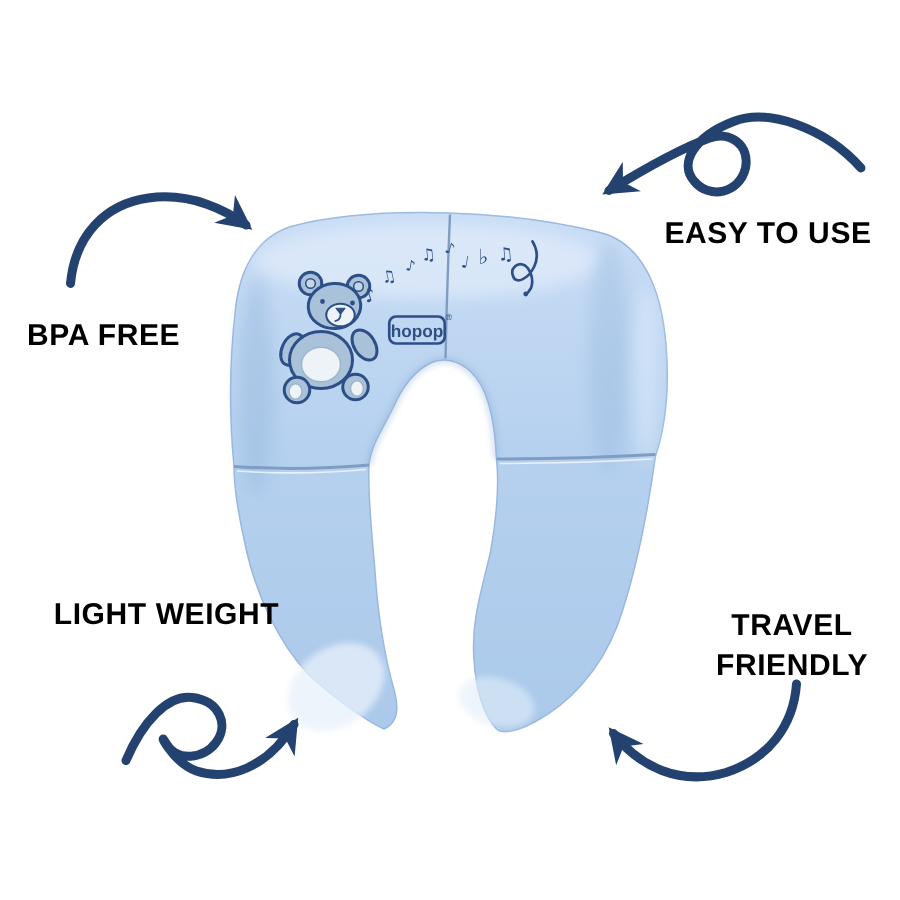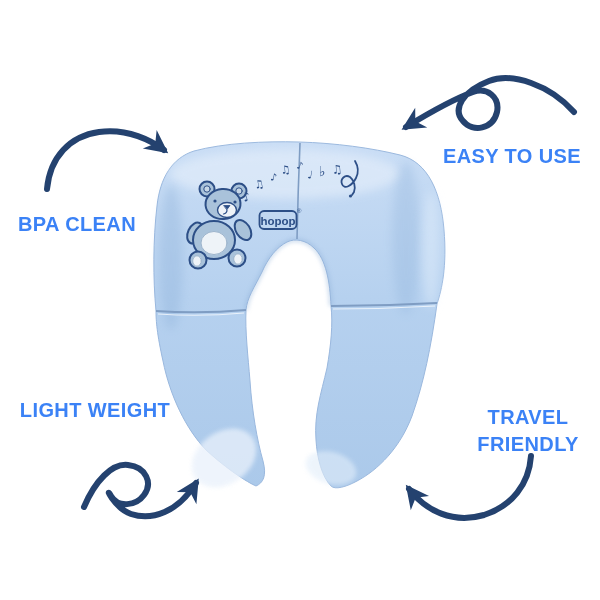--- a/index.html
+++ b/index.html
@@ -1,31 +1,31 @@
 <!DOCTYPE html>
 <html><head>
 <meta charset="utf-8">
 <style>
   html,body{margin:0;padding:0;}
   body{background:#ffffff;font-family:"Liberation Sans",sans-serif;}
   .stage{position:relative;width:600px;height:600px;background:#ffffff;overflow:hidden;}
   .stage svg{position:absolute;left:0;top:0;}
   .feature-label{
     position:absolute;
-    color:#3b82f6;
+    color:#000000;
     font-weight:bold;
     font-size:20px;
     line-height:27px;
     letter-spacing:.4px;
     white-space:nowrap;
   }
   .feature-label .ln{display:block;}
   #label-bpa{left:18px;top:211px;text-align:left;}
   #label-easy{left:423px;top:143px;width:178px;text-align:center;}
-  #label-light{left:4px;top:397px;width:182px;text-align:center;}
+  #label-light{left:20px;top:397px;width:182px;text-align:center;}
   #label-travel{left:452px;top:404px;width:152px;text-align:center;}
 </style>
 </head>
 <body>
 
 <div class="stage">
 
   <svg width="600" height="600" viewBox="0 0 600 600">
     <defs>
       <linearGradient id="seatGrad" x1="0" y1="0" x2="0" y2="1">
@@ -130,21 +130,21 @@
 
     <g fill="none" stroke="#24426f" stroke-width="6" stroke-linecap="round">
       <path marker-end="url(#ah)" d="M 47,189 C 50,157 70,136 99,132 C 128,128 152,141 164,150"></path>
       <path marker-end="url(#ah)" d="M 574,112 C 550,85 512,72 489,81 C 463,91 452,109 463,121 C 473,133 493,129 497,112 C 500,97 487,87 473,92 C 451,100 424,116 406,127"></path>
       <path marker-end="url(#ah)" d="M 84,507 C 95,481 112,463 128,465 C 146,467 153,483 144,495 C 136,506 118,508 111,496 C 104,484 114,508 131,514 C 152,521 178,512 196,483"></path>
       <path marker-end="url(#ah)" d="M 531,456 C 529,484 512,506 484,515 C 453,524 426,511 409,489"></path>
     </g>
   </svg>
 
   <div class="feature-label" id="label-bpa">
-    <span class="ln">BPA CLEAN</span>
+    <span class="ln">BPA FREE</span>
   </div>
 
   <div class="feature-label" id="label-easy">
     <span class="ln">EASY TO USE</span>
   </div>
 
   <div class="feature-label" id="label-light">
     <span class="ln">LIGHT WEIGHT</span>
   </div>
 

